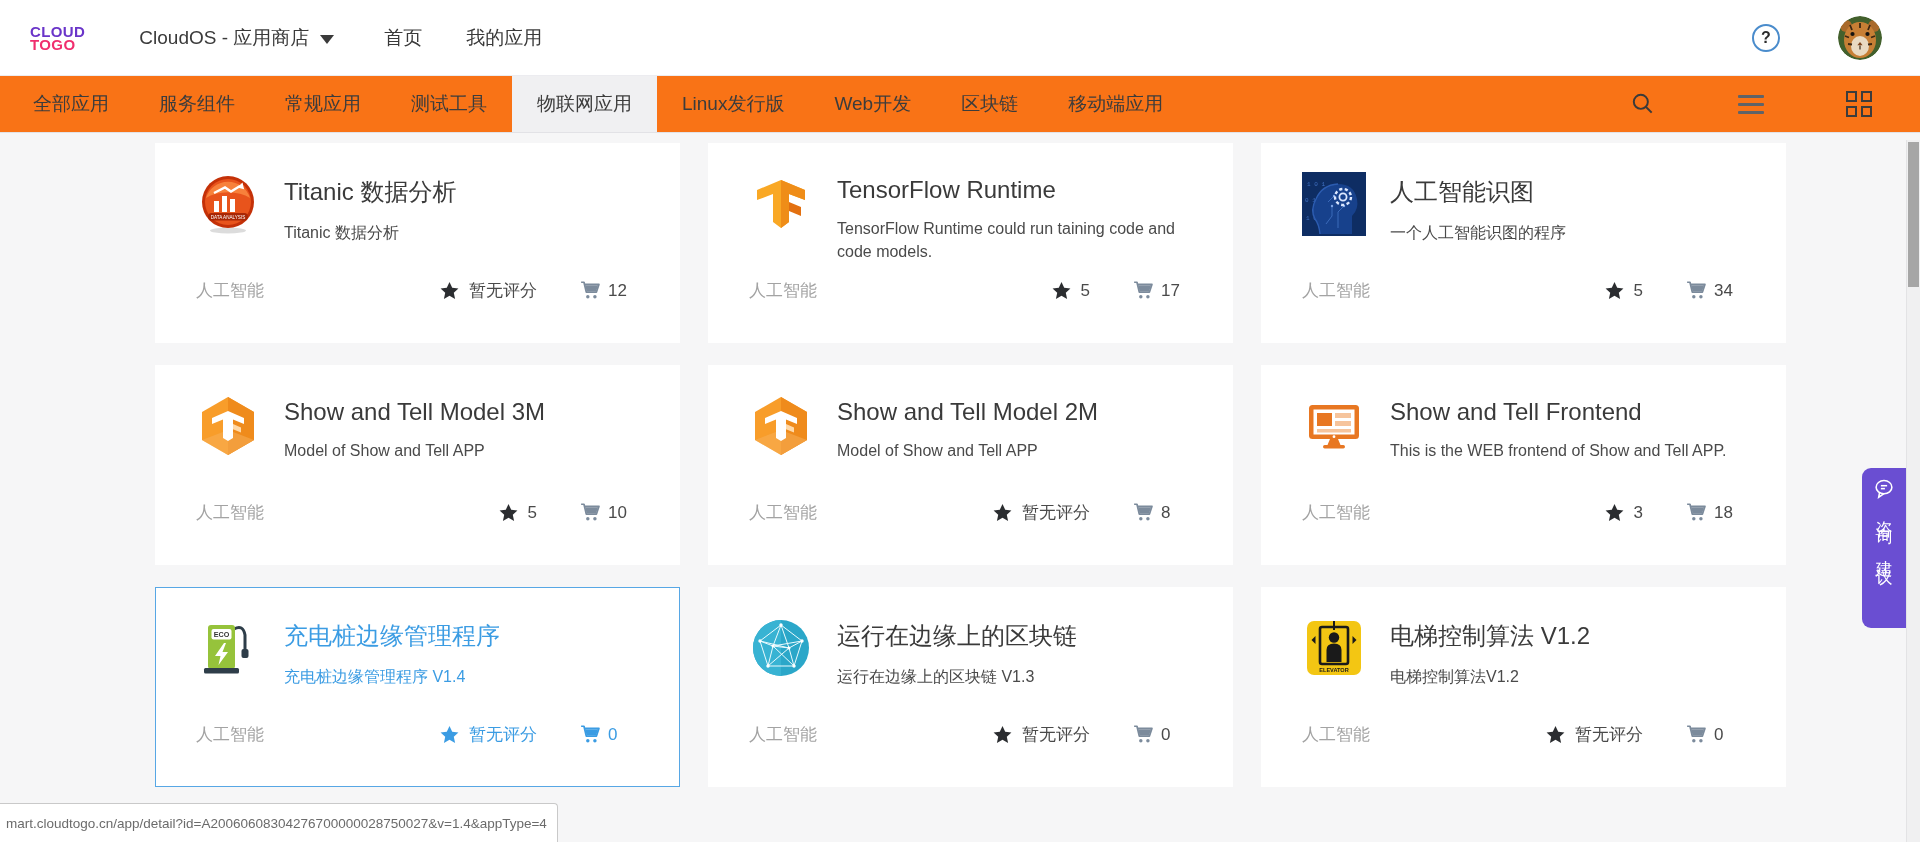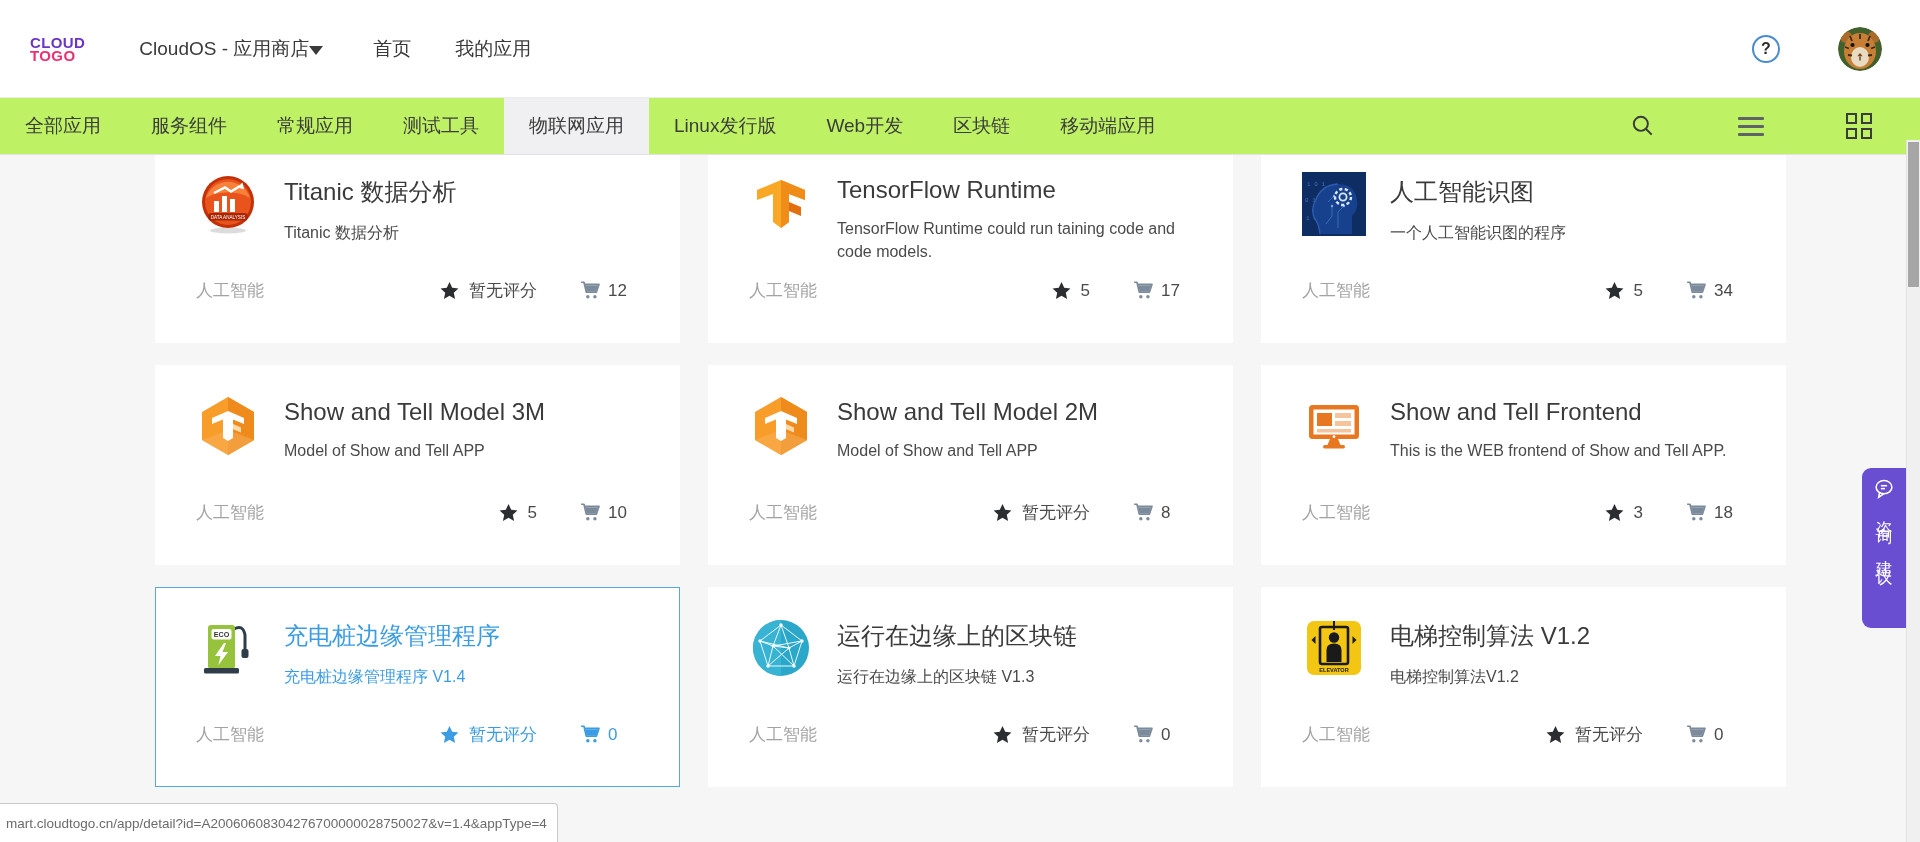--- a/index.html
+++ b/index.html
@@ -1,34 +1,34 @@
 <!DOCTYPE html>
 <html><head>
 <meta charset="utf-8">
 <style>
   * { margin:0; padding:0; box-sizing:border-box; }
   html,body { width:1920px; height:842px; overflow:hidden; }
   body { font-family:"Liberation Sans", sans-serif; background:#f6f6f7; position:relative; color:#3a3a3a; }
 
   
-  .topbar { height:98px; background:#ffffff; border-bottom:1px solid #ececf0; display:flex; align-items:center; position:relative; z-index:3; }
+  .topbar { height:76px; background:#ffffff; border-bottom:1px solid #ececf0; display:flex; align-items:center; position:relative; z-index:3; }
   .logo { margin-left:30px; display:flex; flex-direction:column; line-height:13px; font-weight:bold; font-size:15px; letter-spacing:.4px; cursor:pointer; }
   .logo-cloud { color:#6a35c9; }
   .logo-togo  { color:#f02e6e; }
-  .app-switcher { margin-left:54px; font-size:19px; color:#3a3a3a; display:flex; align-items:center; cursor:pointer; }
+  .app-switcher { margin-left:54px; font-size:19px; color:#3a3a3a; display:flex; align-items:center; gap:11px; cursor:pointer; }
   .caret { width:0; height:0; border-left:7px solid transparent; border-right:7px solid transparent; border-top:9px solid #3a3a3a; margin-top:3px; }
   .topnav { display:flex; align-items:center; margin-left:50px; gap:44px; }
   .topnav a { font-size:19px; color:#3a3a3a; text-decoration:none; cursor:pointer; }
   .topbar-right { margin-left:auto; margin-right:38px; display:flex; align-items:center; gap:58px; }
   .help { width:28px; height:28px; border:2px solid #4a8ccc; border-radius:50%; display:flex; align-items:center; justify-content:center; font-size:16px; font-weight:bold; color:#2b2b2b; cursor:pointer; }
   .avatar { width:44px; height:44px; border-radius:50%; overflow:hidden; cursor:pointer; flex:none; }
   .avatar svg { display:block; }
 
   
-  .tabbar { height:57px; background:#bef264; border-bottom:1px solid #e2e2e6; display:flex; align-items:stretch; padding-left:0; position:relative; z-index:2; }
+  .tabbar { height:57px; background:#f97316; border-bottom:1px solid #e2e2e6; display:flex; align-items:stretch; padding-left:8px; position:relative; z-index:2; }
   .tabs { display:flex; align-items:stretch; }
   .tab { padding:0 25px; display:flex; align-items:center; font-size:19px; color:#3c3c3c; cursor:pointer; white-space:nowrap; }
   .tab.active { background:#f0f0f2; }
   .tab-icons { margin-left:auto; display:flex; align-items:center; gap:82px; margin-right:48px; }
   .ticon { cursor:pointer; display:flex; align-items:center; justify-content:center; }
   .menu-lines { width:26px; display:flex; flex-direction:column; gap:5px; }
   .menu-lines i { display:block; height:3px; background:#5f6368; border-radius:1px; }
   .grid-squares { display:grid; grid-template-columns:11px 11px; grid-template-rows:11px 11px; gap:4px; }
   .grid-squares i { border:2px solid #3c3c3c; display:block; }
 

